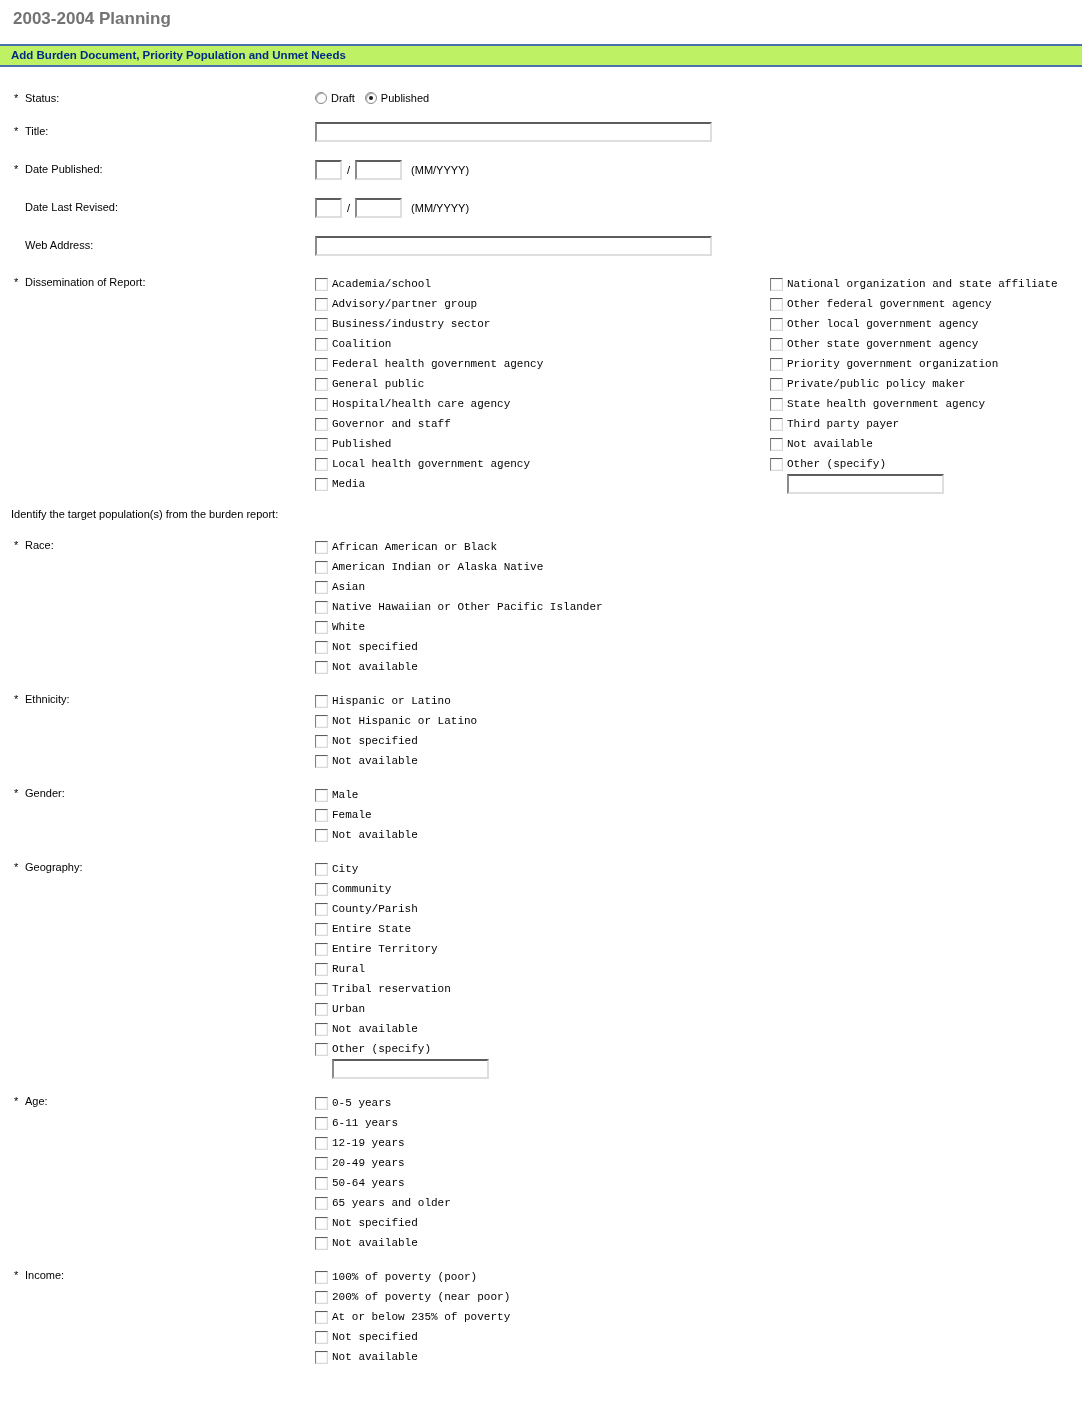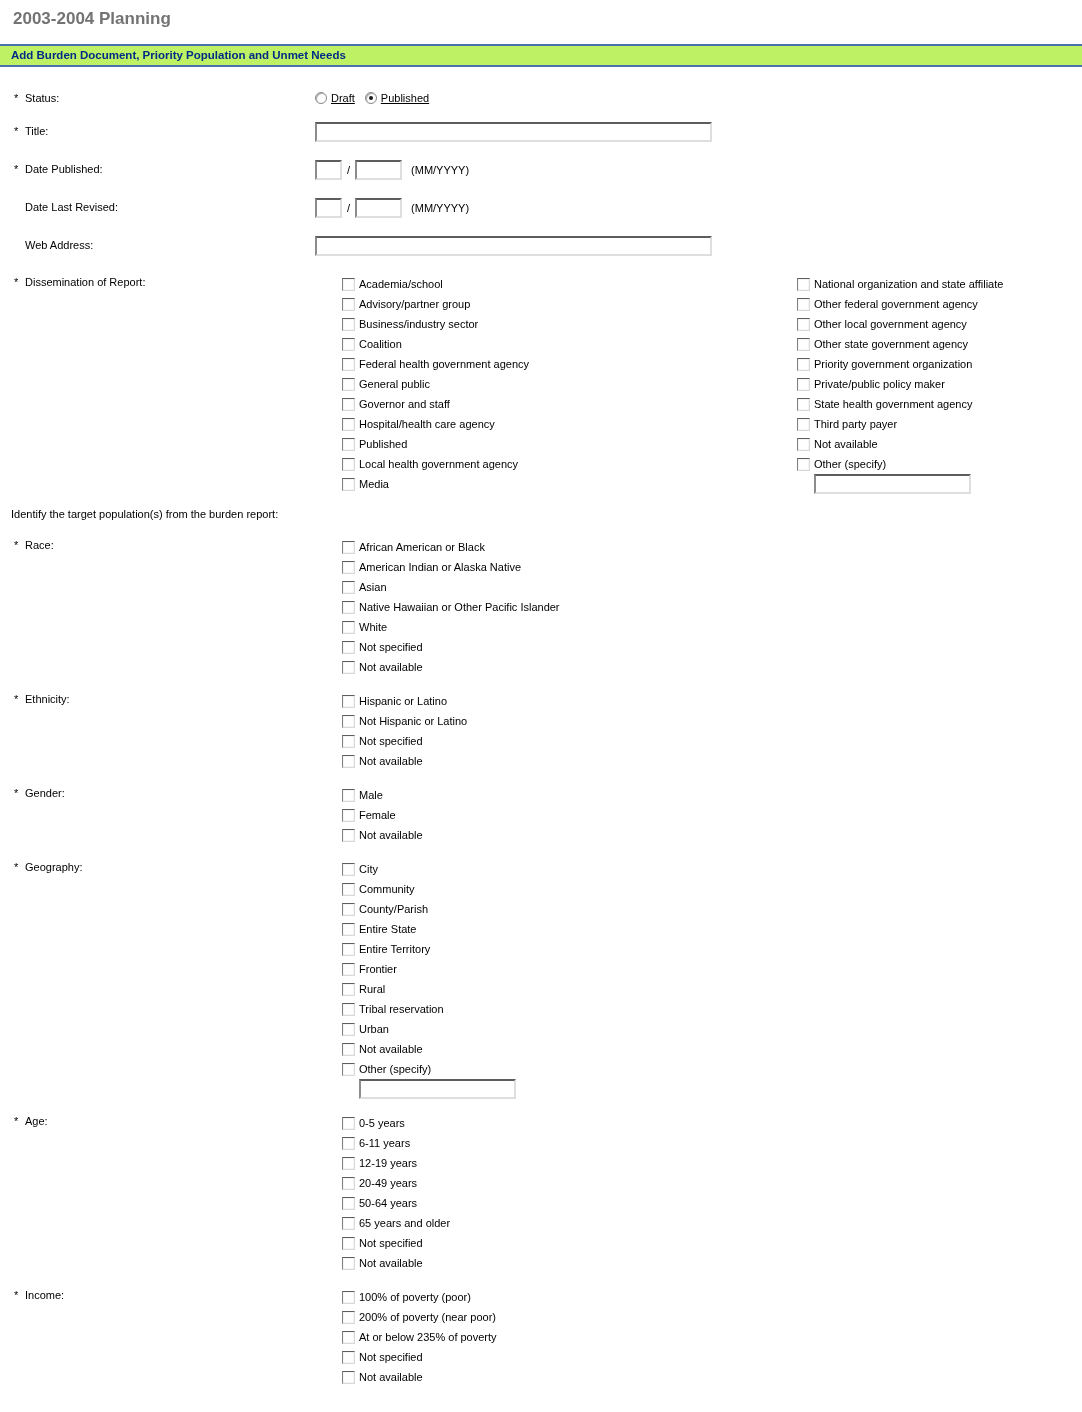--- a/index.html
+++ b/index.html
@@ -21,21 +21,21 @@
     background: #bef264;
     border-top: 2px solid #4a70ad;
     border-bottom: 2px solid #4a70ad;
     padding: 3px 0 4px 11px;
     color: #002c85;
     font-weight: bold;
     font-size: 11.5px;
   }
   .form { padding: 22px 16px 0 14px; }
   .row { display: flex; align-items: flex-start; margin-bottom: 18px; }
-  .row.cb-section { margin-bottom: 14px; gap: 27px; }
+  .row.cb-section { margin-bottom: 14px; }
   .lbl { flex: 0 0 301px; width: 301px; padding-top: 3px; }
   .cb-section .lbl { padding-top: 2px; }
   .star { display: inline-block; width: 11px; }
   .ctrl { flex: 1 1 auto; }
 
   
   .win-text {
     height: 20px;
     background: #ffffff;
     border-top: 2px solid #5d5d5d;
@@ -49,21 +49,21 @@
   .win-text.wide  { width: 397px; }
   .win-text.month { width: 27px; }
   .win-text.year  { width: 47px; }
   .win-text.other { width: 157px; }
 
   .date-ctrl { display: flex; align-items: center; }
   .slash { padding: 0 5px; }
   .hint  { padding-left: 9px; }
 
   
-  .radio-ctrl { display: flex; align-items: center; padding-top: 3px; text-decoration: underline; }
+  .radio-ctrl { display: flex; align-items: center; padding-top: 3px; }
   .radio {
     display: inline-block;
     width: 12px; height: 12px;
     border-radius: 50%;
     background: #ffffff;
     border: 1px solid #888888;
     box-shadow: inset 1px 1px 1px rgba(0,0,0,0.35);
     position: relative;
     margin-right: 4px;
     flex: 0 0 auto;
@@ -84,21 +84,21 @@
     width: 13px; height: 13px;
     background: #ffffff;
     border-top: 1px solid #5d5d5d;
     border-left: 1px solid #808080;
     border-bottom: 1px solid #d9d9d9;
     border-right: 1px solid #d9d9d9;
     box-shadow: inset 0 0 0 0.5px rgba(0,0,0,0.08);
     margin-right: 4px;
     flex: 0 0 auto;
   }
-  .cbl { white-space: nowrap; }
+  .cbl { white-space: nowrap; font-family: Liberation Mono, monospace; }
 
   .two-col { display: flex; }
   .col1 { flex: 0 0 455px; width: 455px; }
   .col2 { flex: 1 1 auto; }
   .other-input-wrap { margin-left: 17px; }
 
   .intro { margin: 10px 0 17px 11px; }
 </style>
 </head>
 <body>
@@ -187,26 +187,26 @@
               <span class="cbl">Federal health government agency</span>
             </div>
 
             <div class="cbrow">
               <span class="cb"></span>
               <span class="cbl">General public</span>
             </div>
 
             <div class="cbrow">
               <span class="cb"></span>
+              <span class="cbl">Hospital/health care agency</span>
+            </div>
+
+            <div class="cbrow">
+              <span class="cb"></span>
               <span class="cbl">Governor and staff</span>
-            </div>
-
-            <div class="cbrow">
-              <span class="cb"></span>
-              <span class="cbl">Hospital/health care agency</span>
             </div>
 
             <div class="cbrow">
               <span class="cb"></span>
               <span class="cbl">Published</span>
             </div>
 
             <div class="cbrow">
               <span class="cb"></span>
               <span class="cbl">Local health government agency</span>
@@ -394,24 +394,20 @@
             <div class="cbrow">
               <span class="cb"></span>
               <span class="cbl">Entire State</span>
             </div>
 
             <div class="cbrow">
               <span class="cb"></span>
               <span class="cbl">Entire Territory</span>
             </div>
 
-            <div class="cbrow">
-              <span class="cb"></span>
-              <span class="cbl">Frontier</span>
-            </div>
 
             <div class="cbrow">
               <span class="cb"></span>
               <span class="cbl">Rural</span>
             </div>
 
             <div class="cbrow">
               <span class="cb"></span>
               <span class="cbl">Tribal reservation</span>
             </div>

